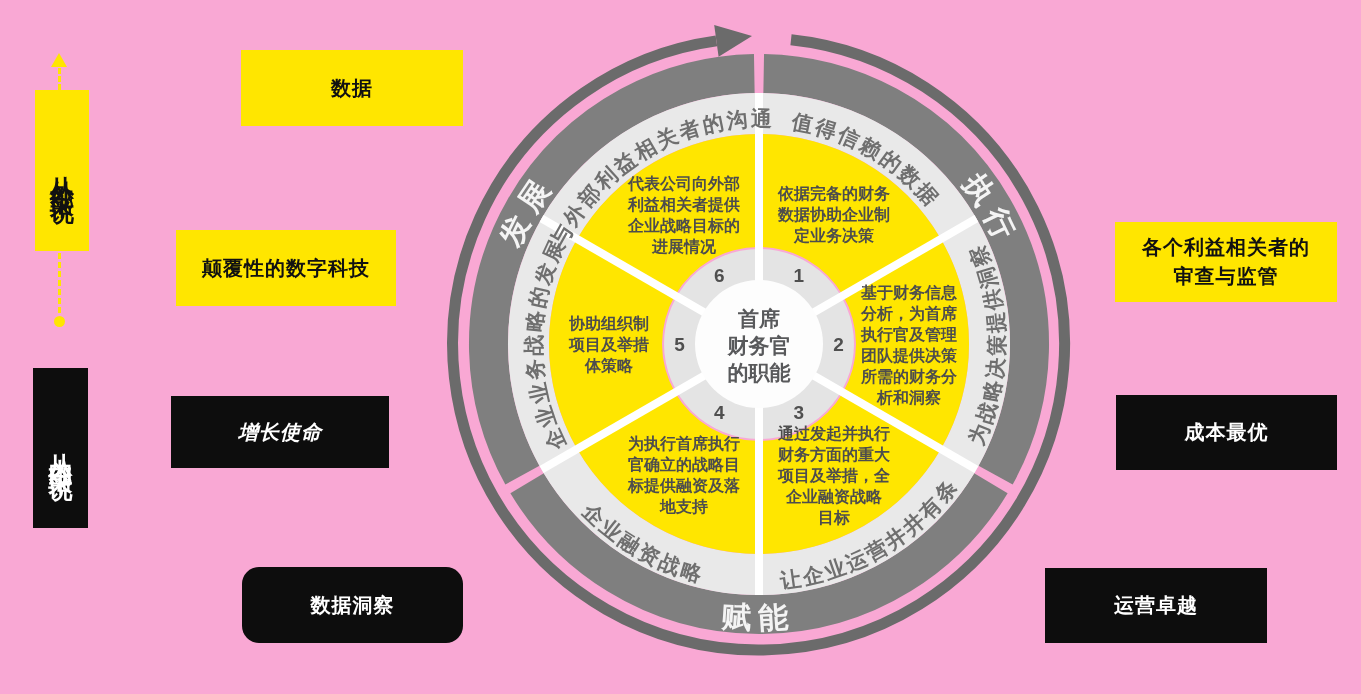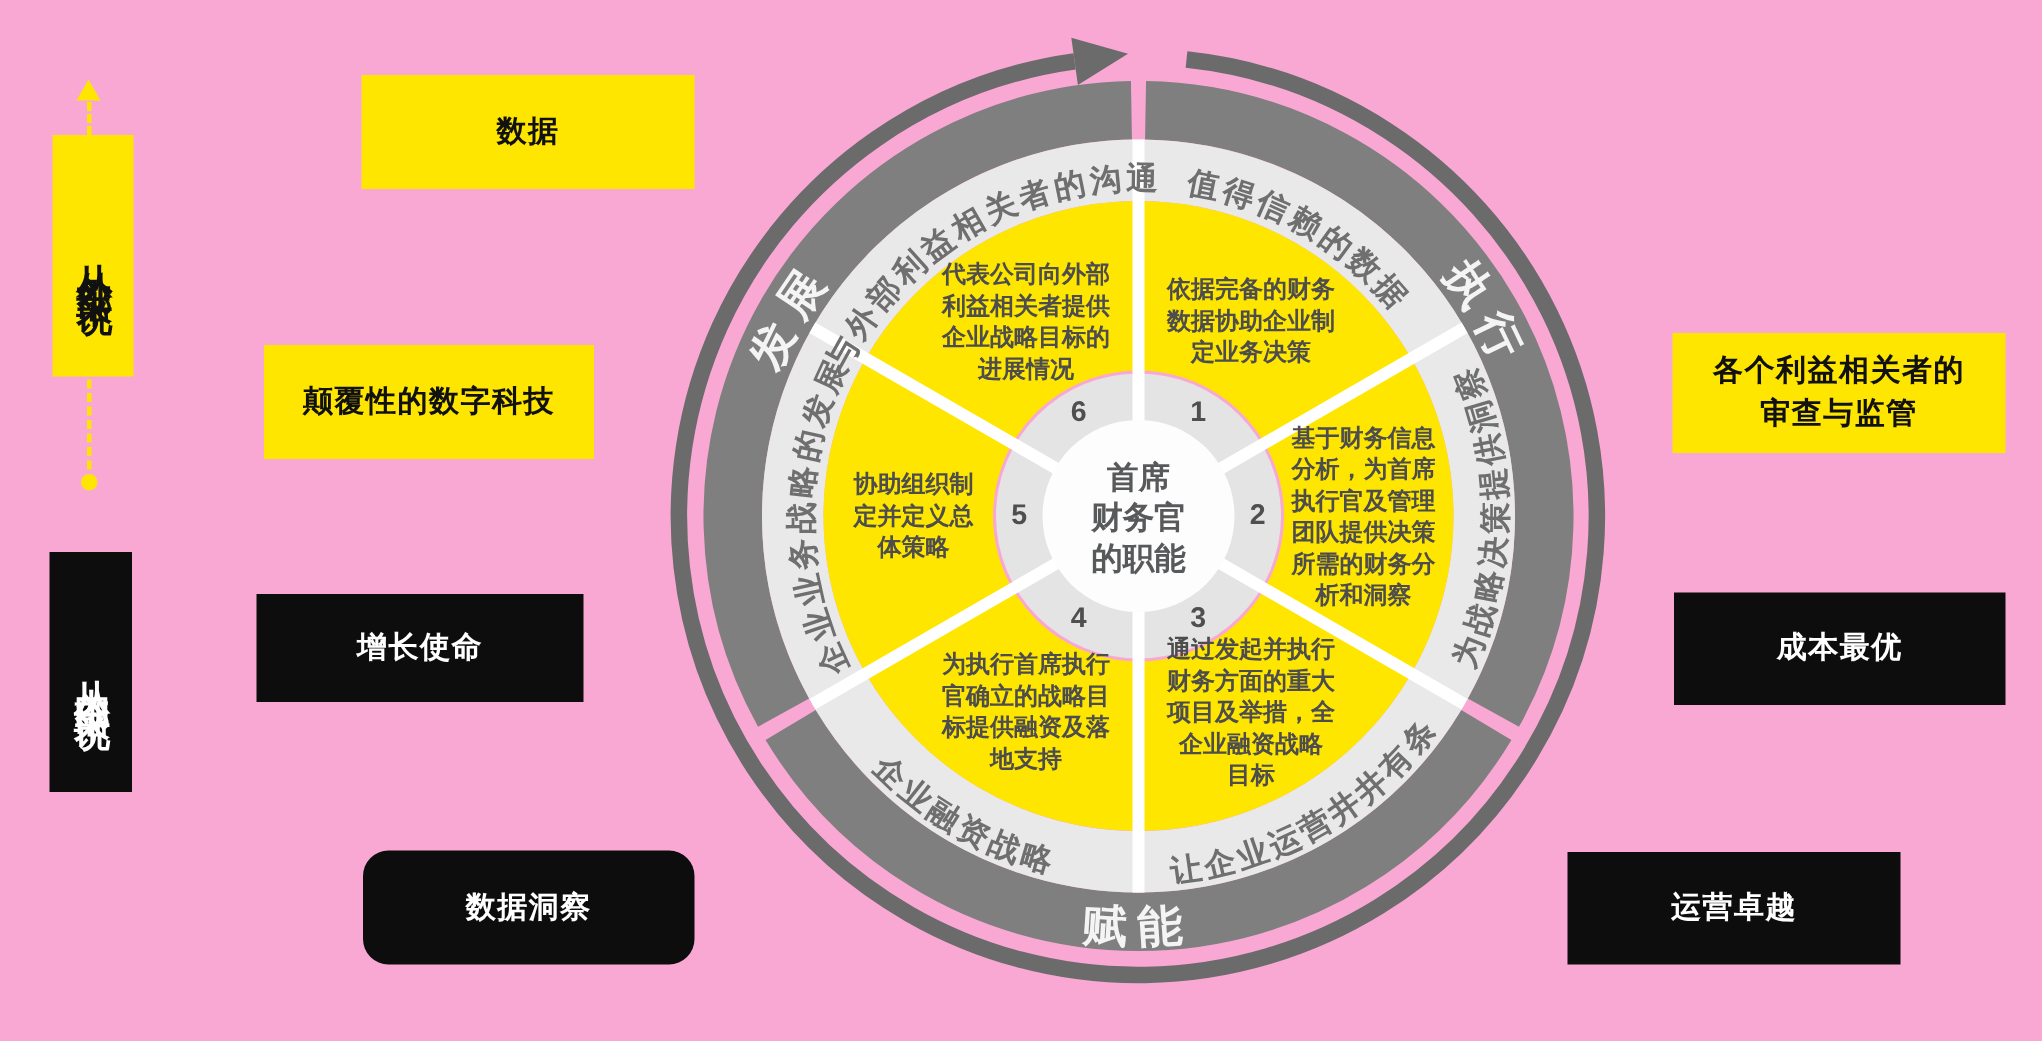--- a/index.html
+++ b/index.html
@@ -51,21 +51,21 @@
     <span>数据</span>
   </div>
   <div class="box yellow" style="left:176px;top:230px;width:220px;height:76px;">
     <span>颠覆性的数字科技</span>
   </div>
   <div class="box yellow" style="left:1115px;top:222px;width:222px;height:80px;">
     <span>各个利益相关者的
 审查与监管</span>
   </div>
 
-  <div class="box dark" style="left:171px;top:396px;width:218px;height:72px;">
+  <div class="box dark" style="left:171px;top:396px;width:218px;height:72px;font-style:italic;">
     <span>增长使命</span>
   </div>
   <div class="box dark" style="left:242px;top:567px;width:221px;height:76px;border-radius:17px;">
     <span>数据洞察</span>
   </div>
   <div class="box dark" style="left:1045px;top:568px;width:222px;height:75px;">
     <span>运营卓越</span>
   </div>
   <div class="box dark" style="left:1116px;top:395px;width:221px;height:75px;">
     <span>成本最优</span>
@@ -141,21 +141,21 @@
 目标</div>
     </foreignObject>
     <foreignObject x="179" y="406" width="132" height="90">
       <div xmlns="http://www.w3.org/1999/xhtml" class="wedge-text">为执行首席执行
 官确立的战略目
 标提供融资及落
 地支持</div>
     </foreignObject>
     <foreignObject x="118" y="284" width="104" height="72">
       <div xmlns="http://www.w3.org/1999/xhtml" class="wedge-text">协助组织制
-定并定义总
+项目及举措
 体策略</div>
     </foreignObject>
     <foreignObject x="179" y="146" width="132" height="90">
       <div xmlns="http://www.w3.org/1999/xhtml" class="wedge-text">代表公司向外部
 利益相关者提供
 企业战略目标的
 进展情况</div>
     </foreignObject>
 
     <text class="ringlbl" text-anchor="middle">

